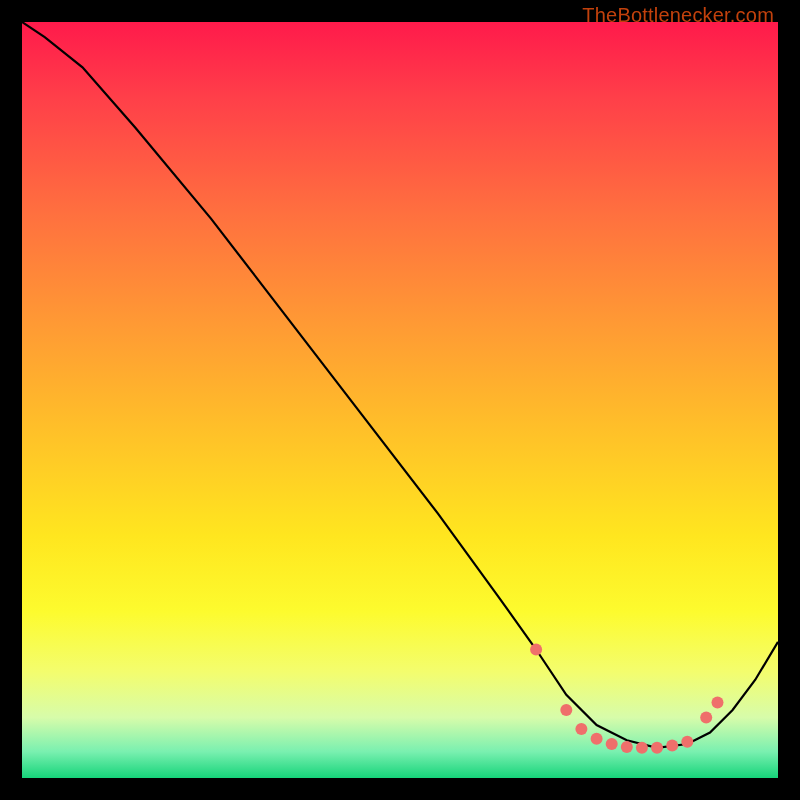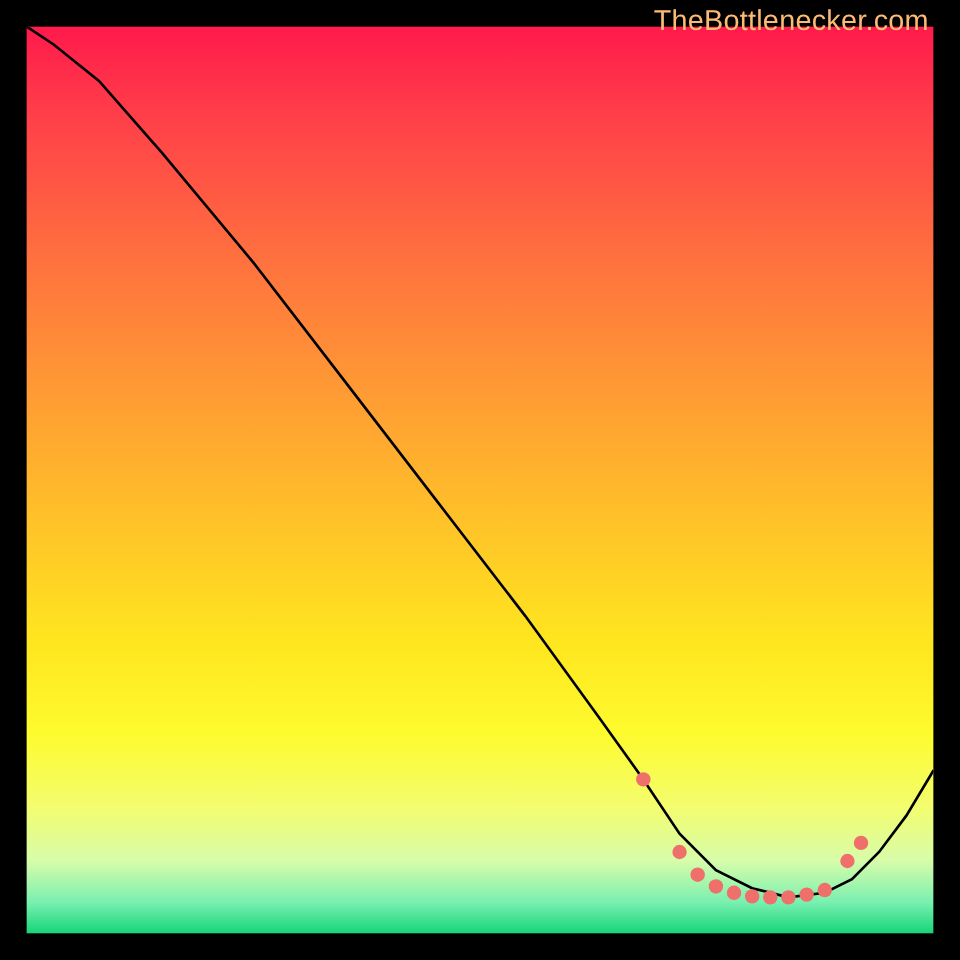--- a/index.html
+++ b/index.html
@@ -23,22 +23,22 @@
     position: absolute;
     left: 0;
     top: 0;
     width: 756px;
     height: 756px;
   }
   .watermark {
     position: absolute;
     top: 4px;
     right: 26px;
-    color: #fdba74;
-    font-size: 24px;
+    color: #c2410c;
+    font-size: 20px;
     letter-spacing: 0.2px;
     font-weight: 400;
   }
 </style>
 </head>
 <body>
 
 <div class="frame">
   <svg class="plot" viewBox="0 0 756 756" preserveAspectRatio="none">
     <defs>

